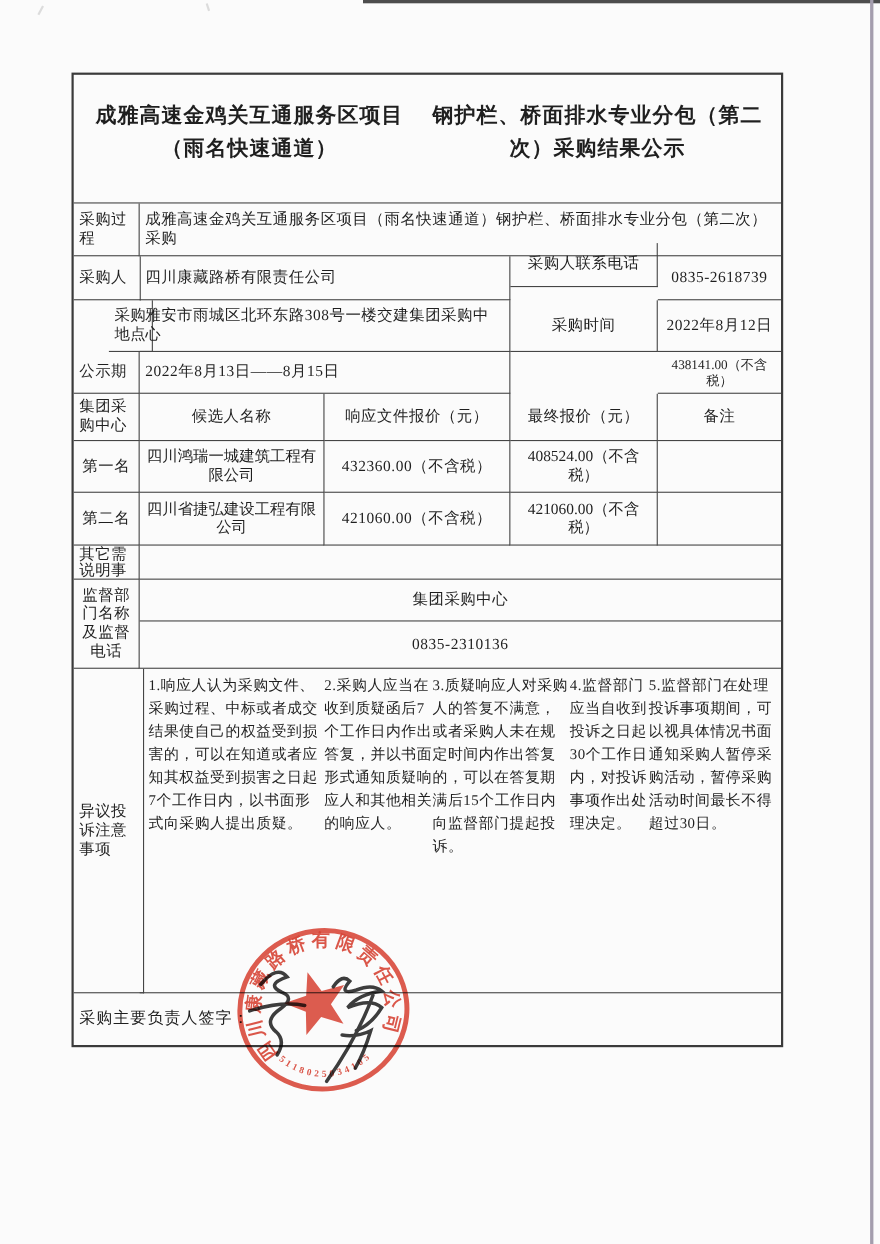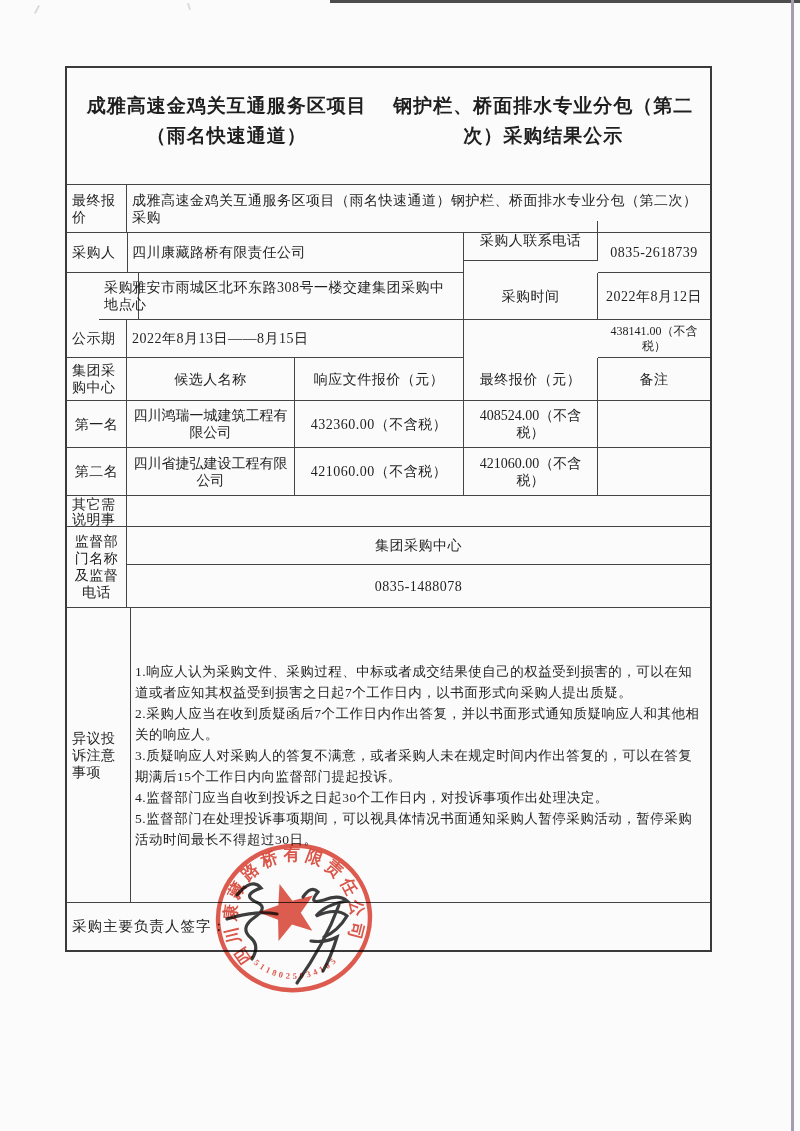--- a/index.html
+++ b/index.html
@@ -30,21 +30,21 @@
   }
   .nr{border-right:none;}
   .nb{border-bottom:none;}
   .ctr{justify-content:center;text-align:center;}
   .lft{justify-content:flex-start;text-align:left;}
   .title-cell{flex-direction:row;justify-content:flex-end;padding-bottom:12px;
     font-size:19px;font-weight:bold;line-height:30px;letter-spacing:1px;text-align:center;}
   .clip{overflow:hidden;align-items:flex-start;line-height:15px;padding-top:1px;}
   .small{font-size:12px;line-height:15px;letter-spacing:0;}
   .sup-lbl{text-align:center;justify-content:center;}
-  .obj-content{flex-direction:column;justify-content:center;align-items:flex-start;
+  .obj-content{flex-direction:row;justify-content:center;align-items:flex-start;
     font-size:13.5px;line-height:21px;padding:4px 8px;}
   .obj-content div{margin:0;}
   .sig-cell{font-size:14.5px;letter-spacing:1px;}
   .stamp-svg{position:absolute;left:203px;top:832px;width:182px;height:168px;
     mix-blend-mode:multiply;opacity:0.95;}
   .sign-svg{position:absolute;left:215px;top:865px;width:170px;height:130px;
     mix-blend-mode:multiply;}
 </style>
 </head>
 <body>
@@ -54,21 +54,21 @@
 <div class="scratch s1"></div>
 <div class="scratch s2"></div>
 
 <div class="tbl">
 
   <div class="c nr title-cell" style="left:0;top:0;width:643px;height:117px;">
     <div>成雅高速金鸡关互通服务区项目（雨名快速通道）</div>
     <div>钢护栏、桥面排水专业分包（第二次）采购结果公示</div>
   </div>
 
-  <div class="c lft" style="left:0;top:117px;width:60px;height:48px;">最终报价</div>
+  <div class="c lft" style="left:0;top:117px;width:60px;height:48px;">采购过程</div>
   <div class="c nr lft" style="left:60px;top:117px;width:583px;height:48px;">成雅高速金鸡关互通服务区项目（雨名快速通道）钢护栏、桥面排水专业分包（第二次）采购</div>
 
   <div class="c lft" style="left:0;top:165px;width:61px;height:40px;">采购人</div>
   <div class="c lft" style="left:60px;top:165px;width:337px;height:40px;">四川康藏路桥有限责任公司</div>
   <div class="c ctr" style="left:397px;top:153px;width:134px;height:40px;">采购人联系电话</div>
   <div class="c nr ctr" style="left:531px;top:165px;width:112px;height:40px;">0835-2618739</div>
 
   <div class="c lft" style="left:0;top:205px;width:40px;height:47px;margin-left:32px;">采购地点</div>
   <div class="c lft" style="left:60px;top:205px;width:337px;height:47px;">雅安市雨城区北环东路308号一楼交建集团采购中心</div>
   <div class="c ctr" style="left:397px;top:205px;width:134px;height:47px;">采购时间</div>
@@ -94,21 +94,21 @@
   <div class="c ctr" style="left:60px;top:380px;width:168px;height:48px;padding:2px 2px;letter-spacing:0;">四川省捷弘建设工程有限公司</div>
   <div class="c ctr" style="left:228px;top:380px;width:169px;height:48px;">421060.00（不含税）</div>
   <div class="c ctr" style="left:397px;top:380px;width:134px;height:48px;letter-spacing:0;">421060.00（不含税）</div>
   <div class="c nr ctr" style="left:531px;top:380px;width:112px;height:48px;"></div>
 
   <div class="c lft clip" style="left:0;top:428px;width:60px;height:31px;">其它需说明事项</div>
   <div class="c nr" style="left:60px;top:428px;width:583px;height:31px;"></div>
 
   <div class="c sup-lbl" style="left:0;top:459px;width:60px;height:81px;">监督部门名称及监督电话</div>
   <div class="c nr ctr" style="left:60px;top:459px;width:583px;height:38px;">集团采购中心</div>
-  <div class="c nr ctr" style="left:60px;top:497px;width:583px;height:43px;">0835-1488078</div>
+  <div class="c nr ctr" style="left:60px;top:497px;width:583px;height:43px;">0835-2310136</div>
 
   <div class="c lft" style="left:0;top:540px;width:64px;height:295px;">异议投诉注意事项</div>
   <div class="c nr obj-content" style="left:60px;top:540px;width:583px;height:295px;">
     <div>1.响应人认为采购文件、采购过程、中标或者成交结果使自己的权益受到损害的，可以在知道或者应知其权益受到损害之日起7个工作日内，以书面形式向采购人提出质疑。</div>
     <div>2.采购人应当在收到质疑函后7个工作日内作出答复，并以书面形式通知质疑响应人和其他相关的响应人。</div>
     <div>3.质疑响应人对采购人的答复不满意，或者采购人未在规定时间内作出答复的，可以在答复期满后15个工作日内向监督部门提起投诉。</div>
     <div>4.监督部门应当自收到投诉之日起30个工作日内，对投诉事项作出处理决定。</div>
     <div>5.监督部门在处理投诉事项期间，可以视具体情况书面通知采购人暂停采购活动，暂停采购活动时间最长不得超过30日。</div>
   </div>
 

